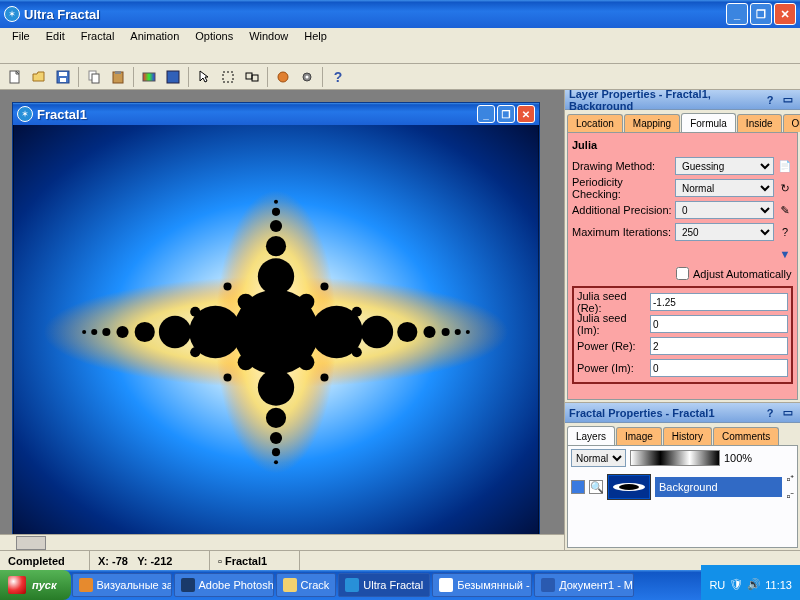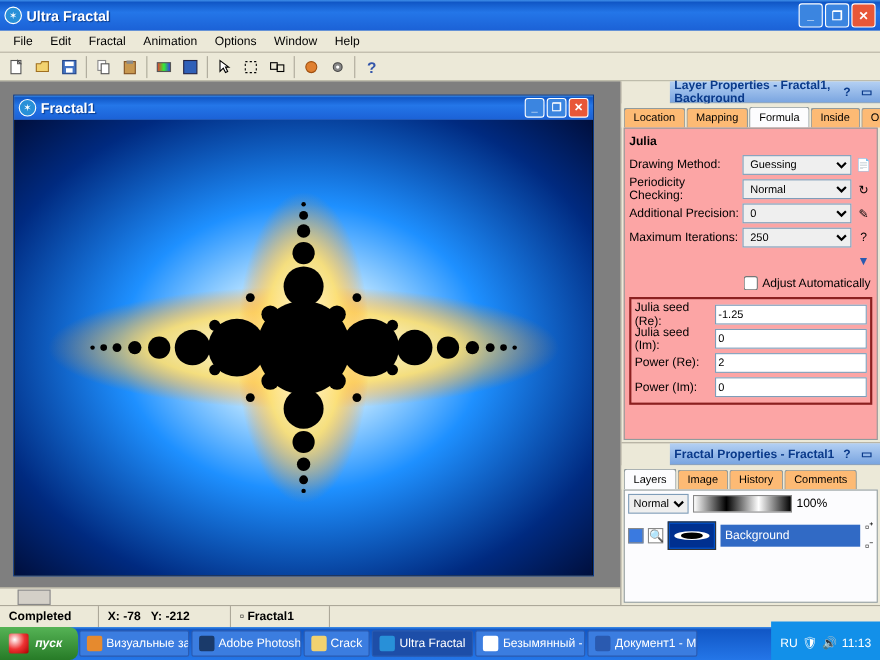--- a/index.html
+++ b/index.html
@@ -2,36 +2,36 @@
 <html><head>
 <meta charset="utf-8">
 <style>
 * { margin:0; padding:0; box-sizing:border-box; font-family:Tahoma,Arial,sans-serif; font-size:11px; }
 body { width:800px; height:600px; overflow:hidden; background:#ece9d8; display:flex; flex-direction:column; }
 .titlebar { height:28px; background:linear-gradient(to bottom,#3f8fe9,#1157c6 8%,#2476e8 40%,#1b61d6); display:flex; align-items:center; color:#fff; padding:0 4px; }
 .titlebar .icon { width:16px; height:16px; background:#2890d8; border:1px solid #fff; border-radius:8px; margin-right:4px; display:flex; align-items:center; justify-content:center; font-size:9px; }
 .titlebar .title { flex:1; font-size:13px; font-weight:bold; text-shadow:1px 1px 1px #0a3a8a; }
 .tbtn { width:22px; height:22px; background:#3b85e0; border:1px solid #fff; border-radius:3px; margin-left:2px; display:flex; align-items:center; justify-content:center; color:#fff; font-weight:bold; cursor:pointer; }
 .tbtn.close { background:#e85738; }
-.menubar { height:20px; background:#ece9d8; display:flex; align-items:center; padding:0 4px; border-bottom:1px solid #aca899; }
+.menubar { height:36px; background:#ece9d8; display:flex; padding:0 4px; border-bottom:1px solid #aca899; }
 .menubar span { padding:2px 8px; cursor:pointer; }
 .toolbar { height:26px; background:#ece9d8; display:flex; align-items:center; padding:0 4px; border-bottom:1px solid #aca899; gap:2px; }
 .tool { width:22px; height:22px; border:1px solid transparent; display:flex; align-items:center; justify-content:center; cursor:pointer; }
 .tool svg { width:16px; height:16px; }
 .sep { width:1px; height:20px; background:#aca899; margin:0 2px; }
 .mainrow { flex:1; display:flex; min-height:0; }
 .workspace { flex:1; background:#7f7f7f; position:relative; overflow:hidden; }
 .scroll-h { position:absolute; bottom:0; left:0; right:0; height:16px; background:#ece9d8; border-top:1px solid #aca899; }
 .scroll-h .thumb { position:absolute; left:16px; top:1px; width:30px; height:14px; background:#d4d0c8; border:1px solid #888; }
 .inwin { position:absolute; left:12px; top:12px; width:528px; height:438px; border:1px solid #0a3a8a; display:flex; flex-direction:column; }
 .inwin .titlebar { height:22px; font-size:11px; }
 .inwin .titlebar .tbtn { width:18px; height:18px; font-size:10px; }
 .canvas { flex:1; background:#000; display:flex; align-items:center; justify-content:center; overflow:hidden; }
 .sidepanel { width:236px; background:#ece9d8; display:flex; flex-direction:column; border-left:1px solid #aca899; }
-.panel-hdr { height:20px; background:linear-gradient(to bottom,#b4d0f3,#7aa5e0); display:flex; align-items:center; padding:0 4px; color:#0a3a8a; font-weight:bold; border-bottom:1px solid #7a96b8;margin-left:44px; }
+.panel-hdr { height:20px; background:linear-gradient(to bottom,#b4d0f3,#7aa5e0); display:flex; align-items:center; padding:0 4px; color:#0a3a8a; font-weight:bold; border-bottom:1px solid #7a96b8; }
 .panel-hdr .title { flex:1; }
 .panel-hdr .hbtn { width:16px; height:16px; display:flex; align-items:center; justify-content:center; cursor:pointer; margin-left:2px; }
 .tabs { display:flex; height:22px; align-items:flex-end; padding:2px 2px 0; background:#ece9d8; }
 .tab { padding:3px 8px; border:1px solid #919b9c; border-bottom:none; background:#fdba74; margin-right:1px; border-radius:3px 3px 0 0; cursor:pointer; font-size:10px; }
 .tab.active { background:#fcfcfe; padding-top:4px; }
 .panel-body { flex:1; background:#fca5a5; border:1px solid #919b9c; margin:0 2px 2px; padding:4px; overflow:auto; font-size:10px; }
 .prop-row { display:flex; align-items:center; height:22px; gap:3px; }
 .prop-row .lbl { width:100px; }
 .prop-row select, .prop-row input { flex:1; height:18px; border:1px solid #7f9db9; padding:0 2px; font-size:10px; }
 .prop-row .ic { width:16px; height:16px; display:flex; align-items:center; justify-content:center; cursor:pointer; }

